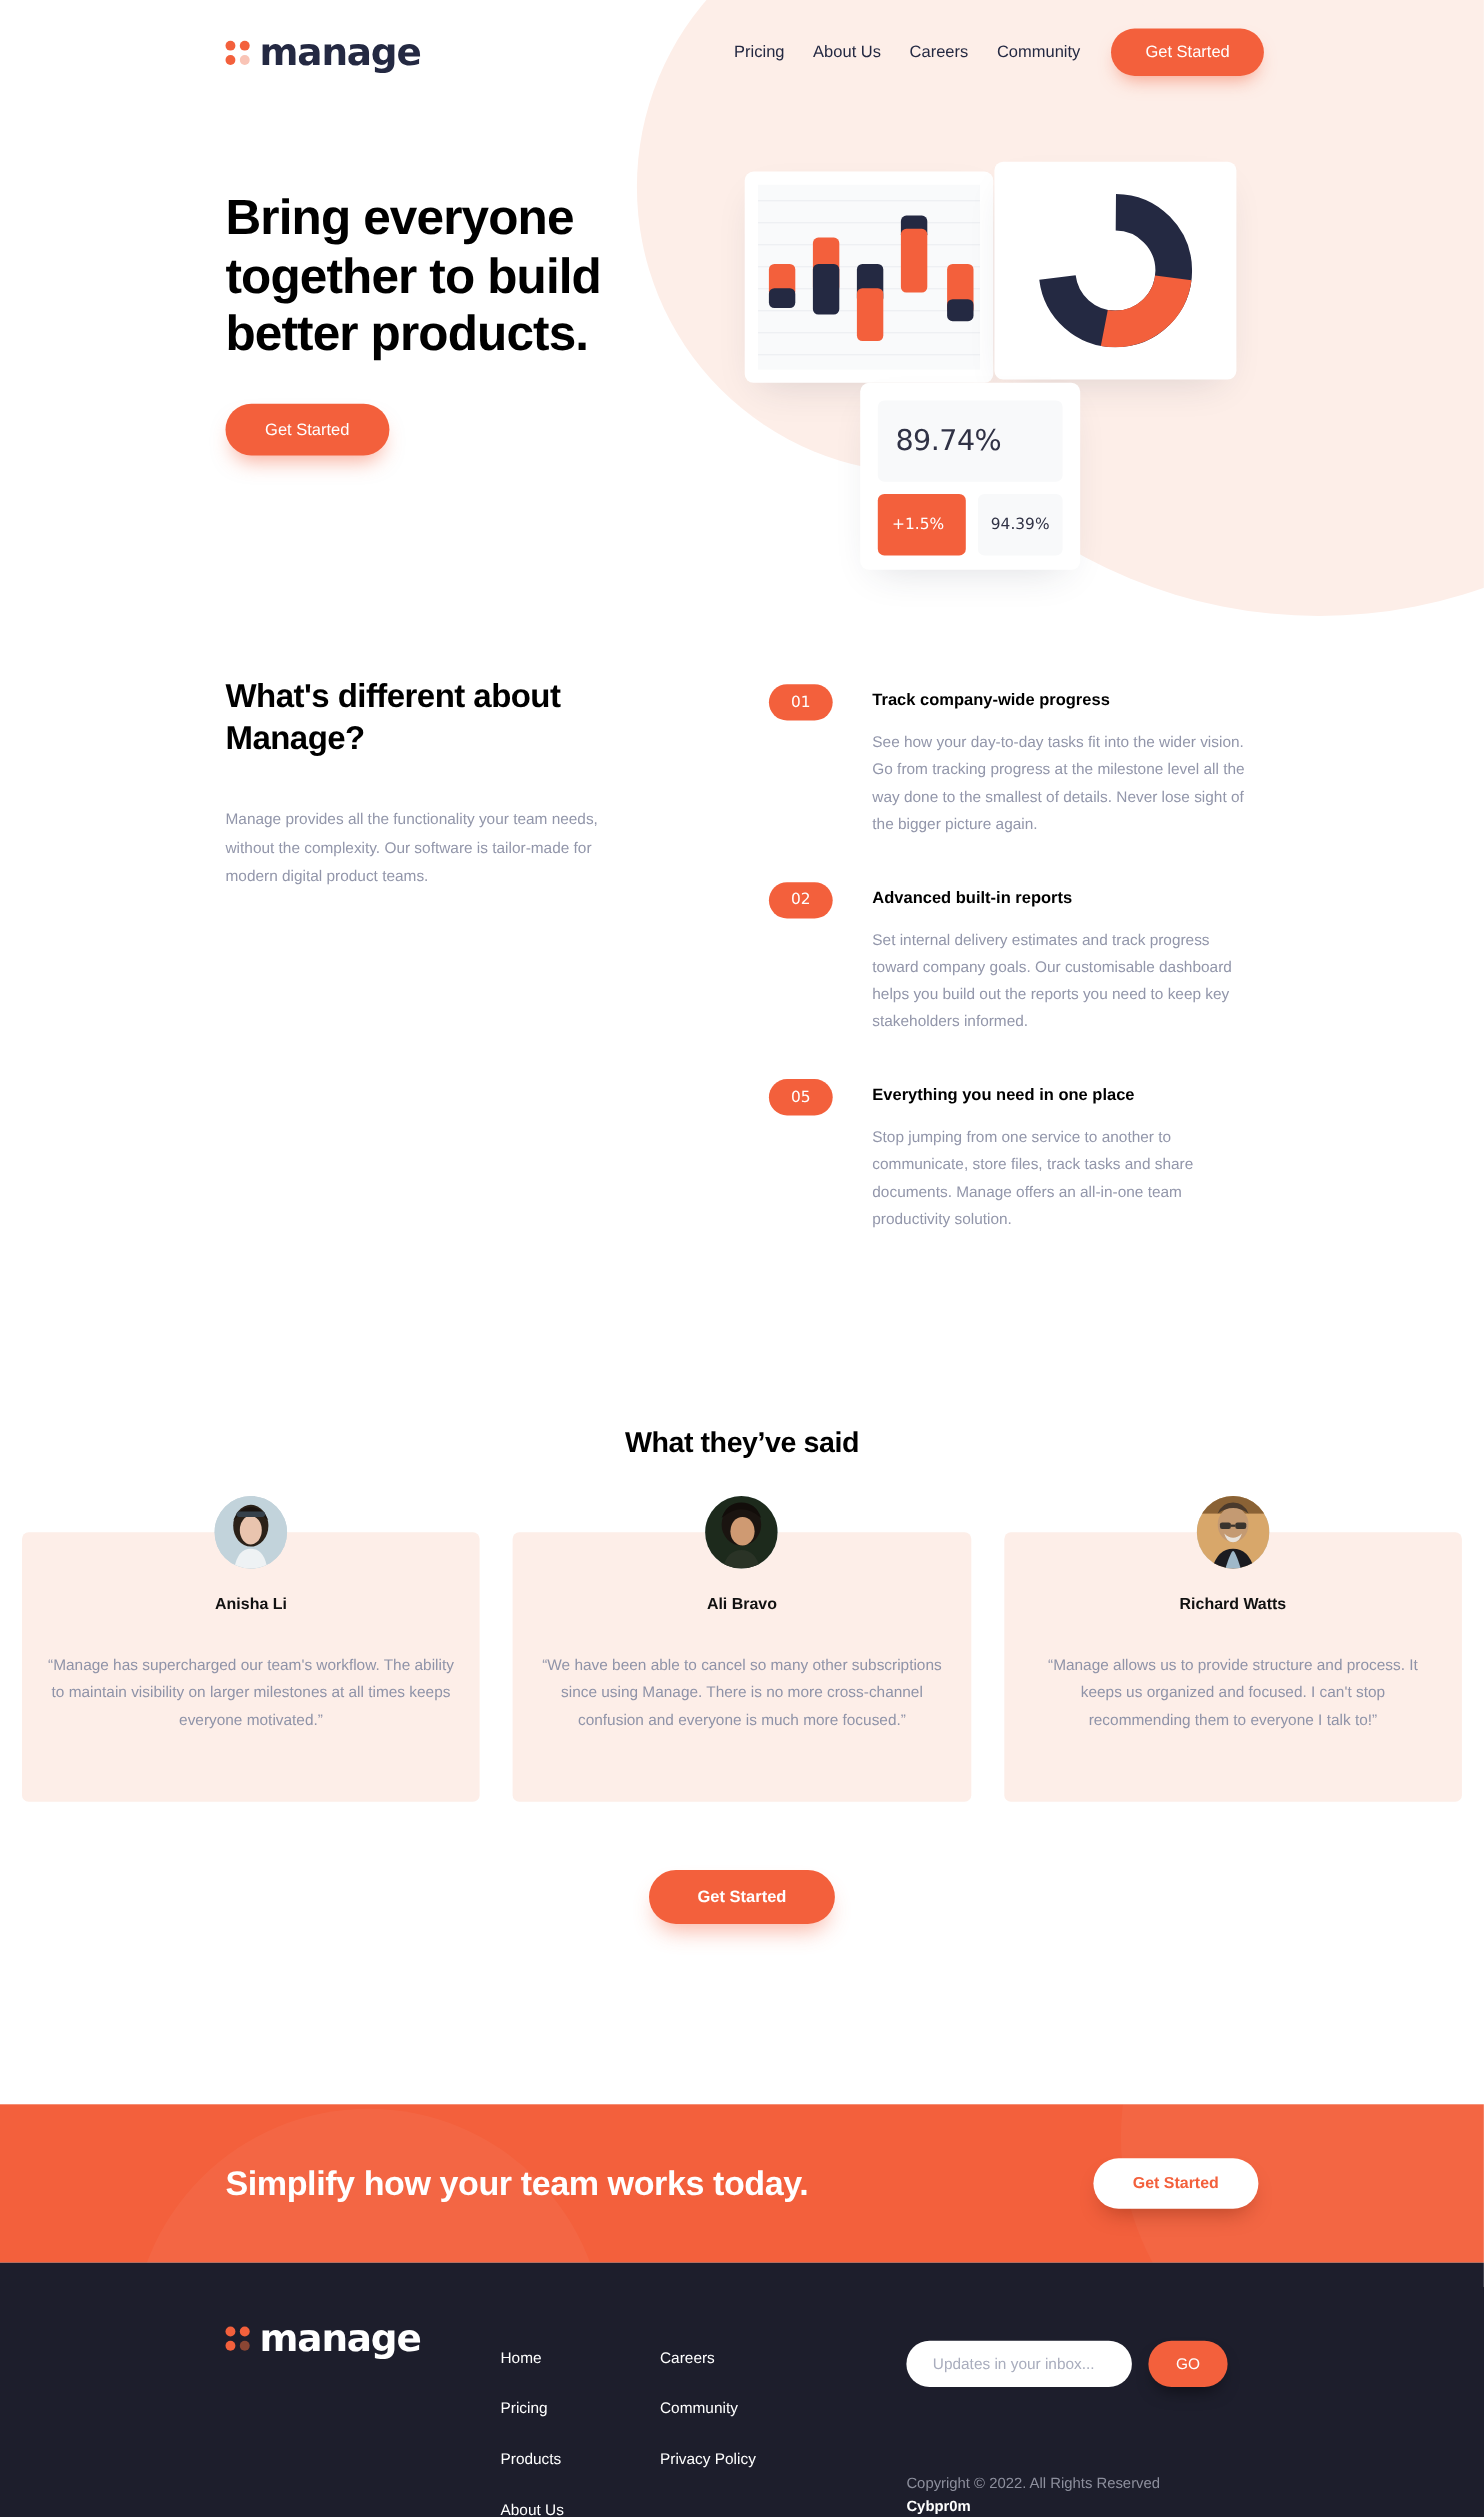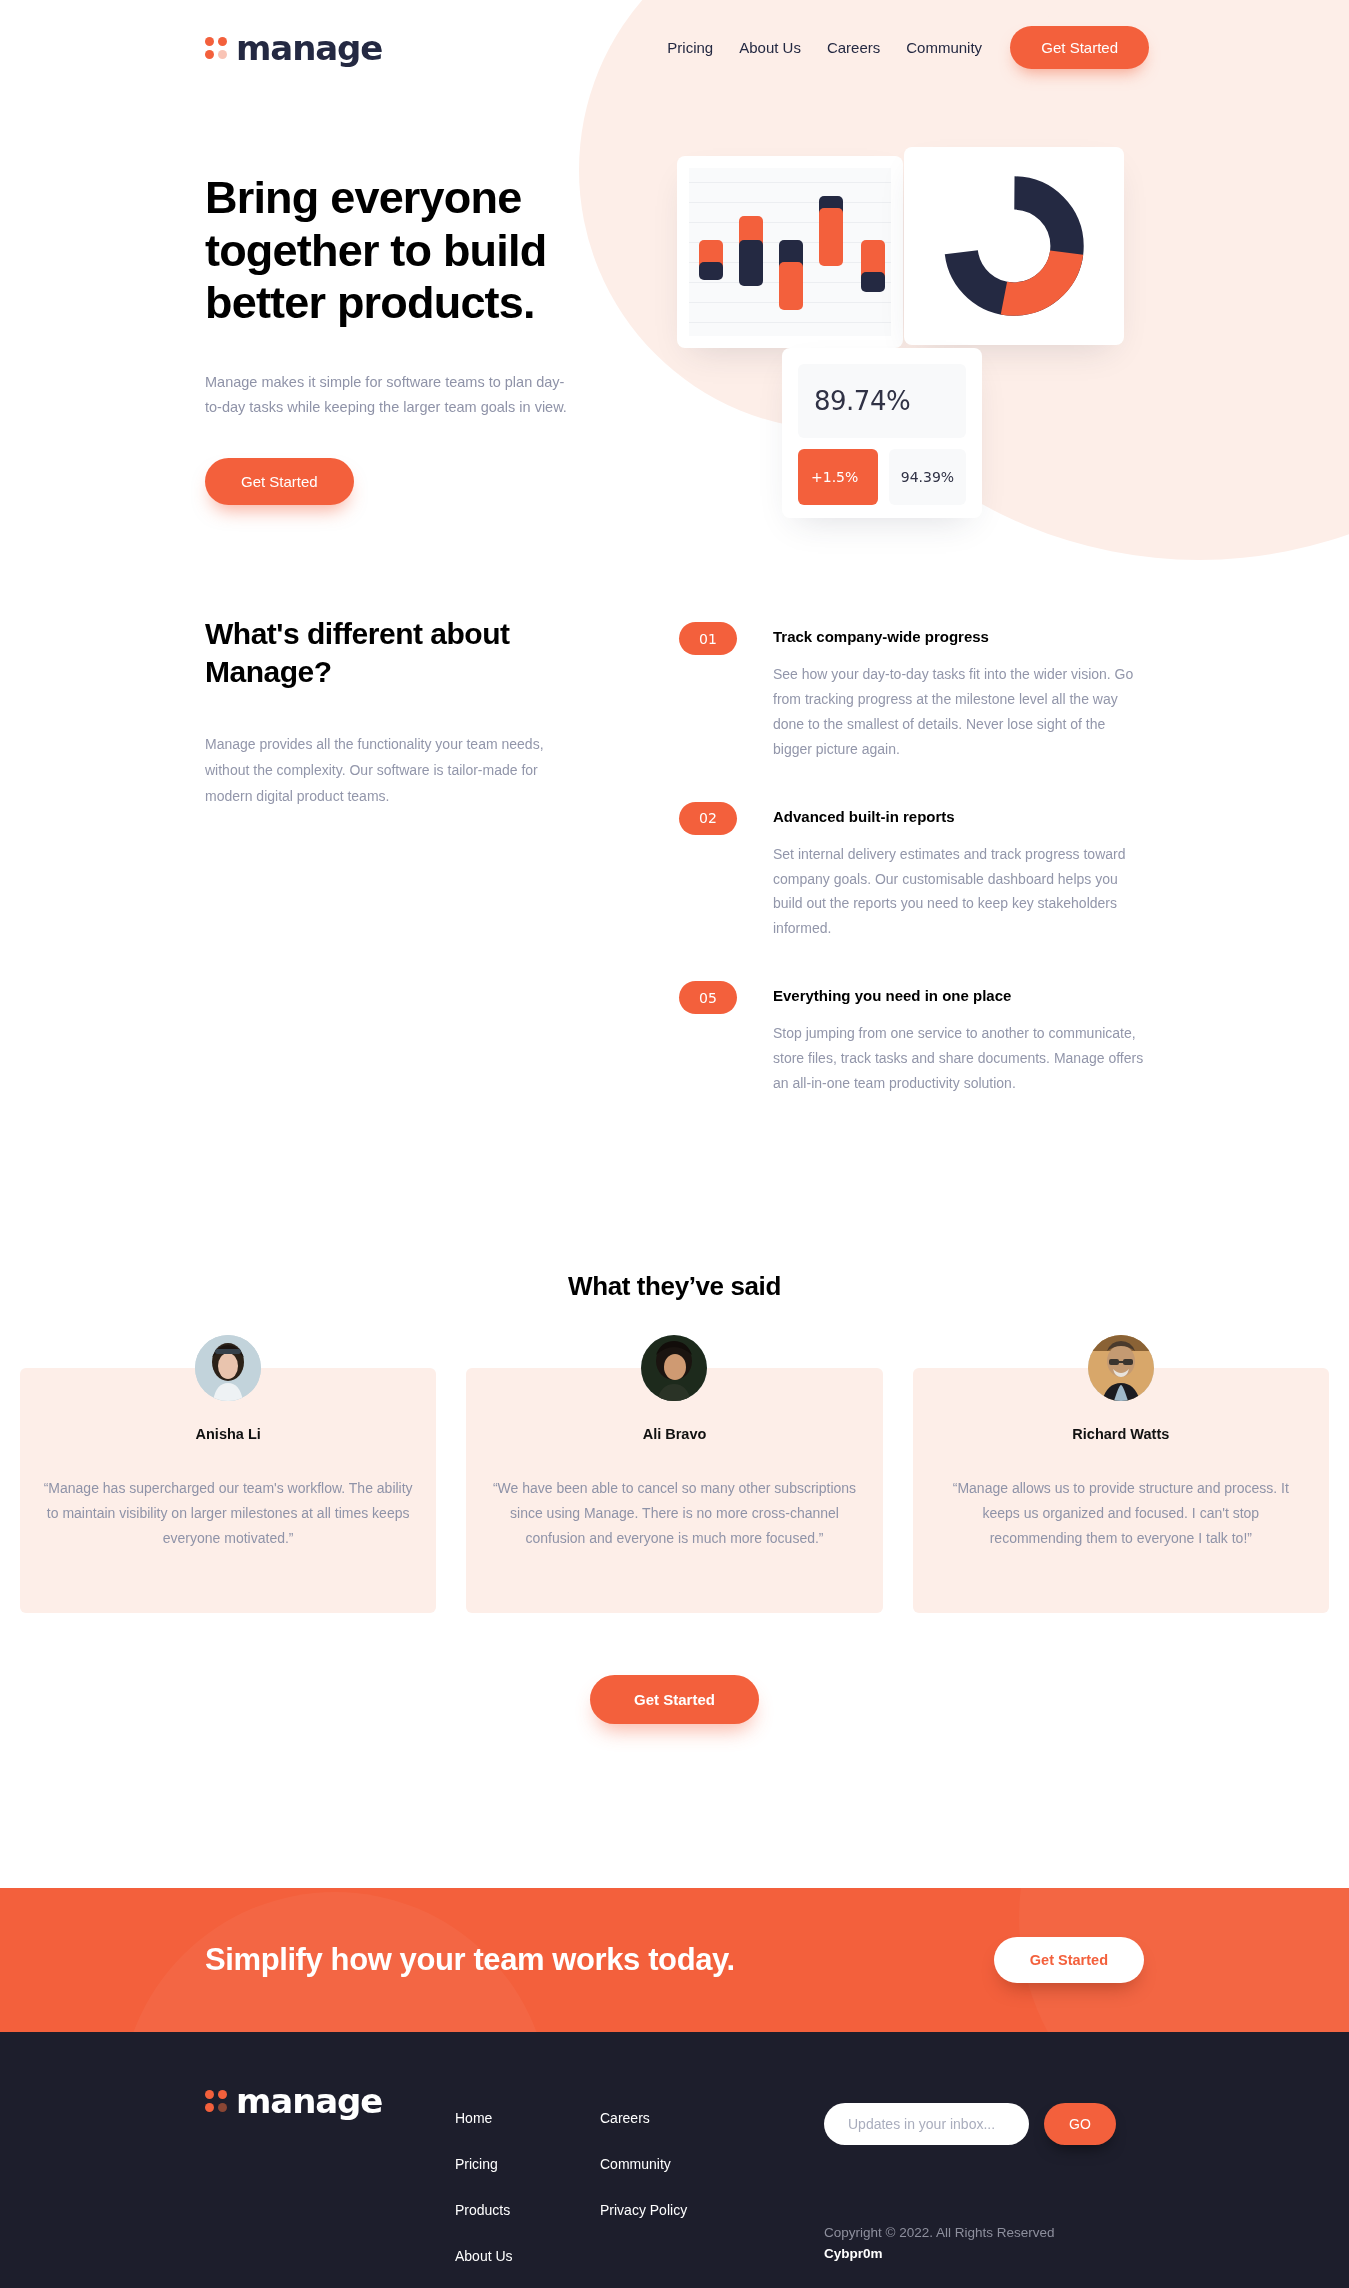--- a/index.html
+++ b/index.html
@@ -183,20 +183,21 @@
   .stat-chip.orange { background: #f3603c; color: #fff; width: 84px; justify-content: flex-start; padding-left: 13px; }
   .stat-chip.grey { background: #f8f9fa; color: #303245; width: 82px; }
 
   
   .features {
     display: flex;
     padding: 25px 205px 100px 205px;
     background: #fff;
     position: relative;
     z-index: 2;
+    gap: 20px;
   }
   .features-left { width: 400px; flex-shrink: 0; }
   .features-title {
     font-size: 30px;
     line-height: 1.25;
     font-weight: 700;
     color: #000;
     letter-spacing: -0.5px;
     max-width: 390px;
   }
@@ -412,21 +413,20 @@
         <a href="#">About Us</a>
         <a href="#">Careers</a>
         <a href="#">Community</a>
       </nav>
       <button class="nav-cta">Get Started</button>
     </div>
 
     <div class="hero">
       <div class="hero-left">
         <h1 class="hero-title">Bring everyone together to build better products.</h1>
-        <p class="hero-sub">Manage makes it simple for software teams to plan day-to-day tasks while keeping the larger team goals in view.</p>
         <button class="hero-cta">Get Started</button>
       </div>
 
       <div class="hero-graphic">
 
         <div class="card card-bars">
           <div class="bars-inner">
             <div class="gridline" style="top:14px"></div>
             <div class="gridline" style="top:34px"></div>
             <div class="gridline" style="top:54px"></div>

